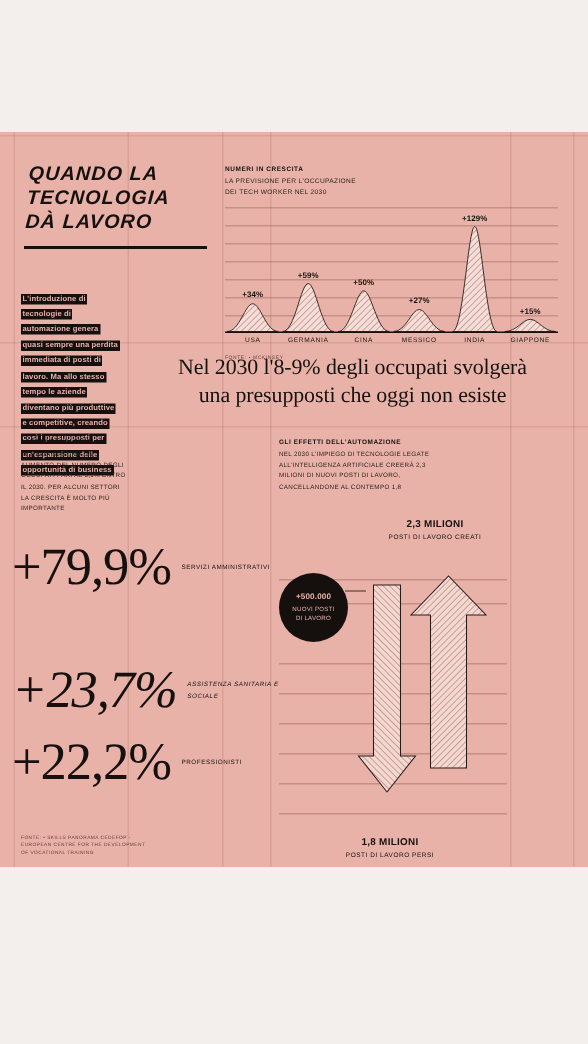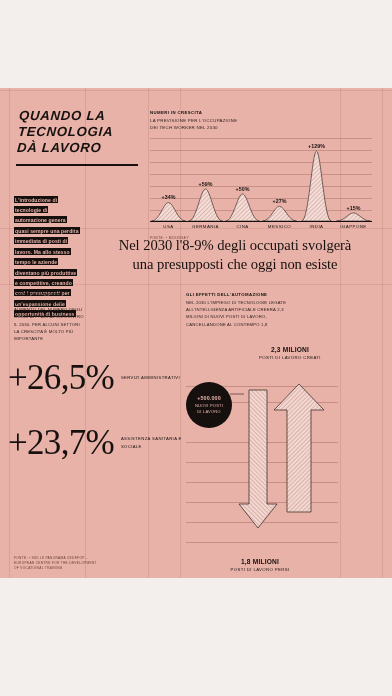--- a/index.html
+++ b/index.html
@@ -213,26 +213,30 @@
       <div>Nel 2030 l'8-9% degli occupati svolgerà</div>
       <div>una presupposti che oggi non esiste</div>
     </div>
 
     <div id="sectors-head">
       <div class="h-label">I SETTORI VINCENTI</div>
       <div class="body-sm" style="margin-top:2px;">IN ITALIA SI STIMA UN AUMENTO DEL NUMERO DEGLI OCCUPATI PARI AL 3,1% ENTRO IL 2030. PER ALCUNI SETTORI LA CRESCITA È MOLTO PIÙ IMPORTANTE</div>
     </div>
 
     <div class="stat-row" style="top:272px;">
-      <div class="stat-num">+26,5%</div>
+      <div class="stat-num">+79,9%</div>
       <div class="stat-name">SERVIZI AMMINISTRATIVI</div>
     </div>
-    <div class="stat-row" style="top:337px;">
+    <div class="stat-row" style="top:354px;font-style:italic;">
       <div class="stat-num">+23,7%</div>
       <div class="stat-name">ASSISTENZA SANITARIA E SOCIALE</div>
+    </div>
+    <div class="stat-row" style="top:402px;">
+      <div class="stat-num">+22,2%</div>
+      <div class="stat-name">PROFESSIONISTI</div>
     </div>
 
     <div id="footer-src">
       <div>FONTE: • SKILLS PANORAMA CEDEFOP -</div>
       <div>EUROPEAN CENTRE FOR THE DEVELOPMENT</div>
       <div>OF VOCATIONAL TRAINING</div>
     </div>
 
     <div id="auto-head">
       <div class="h-label">GLI EFFETTI DELL'AUTOMAZIONE</div>

